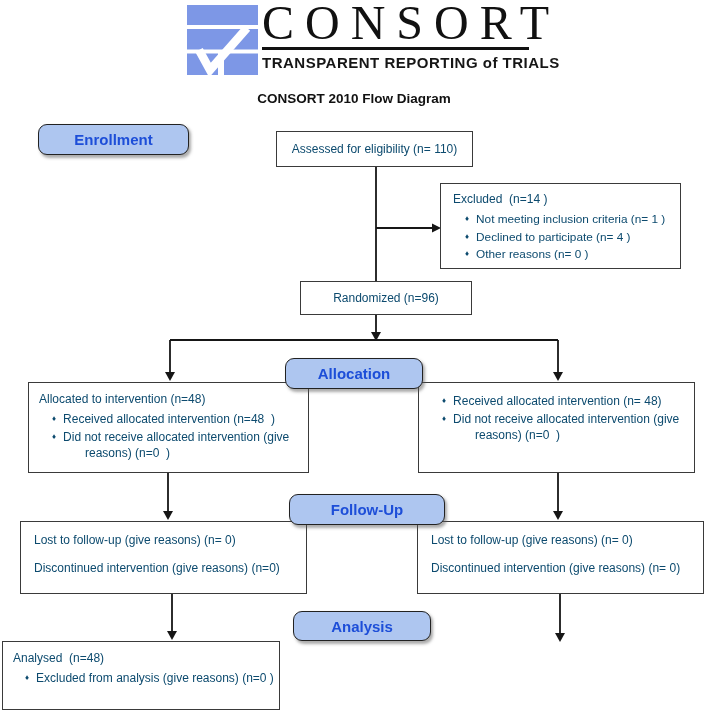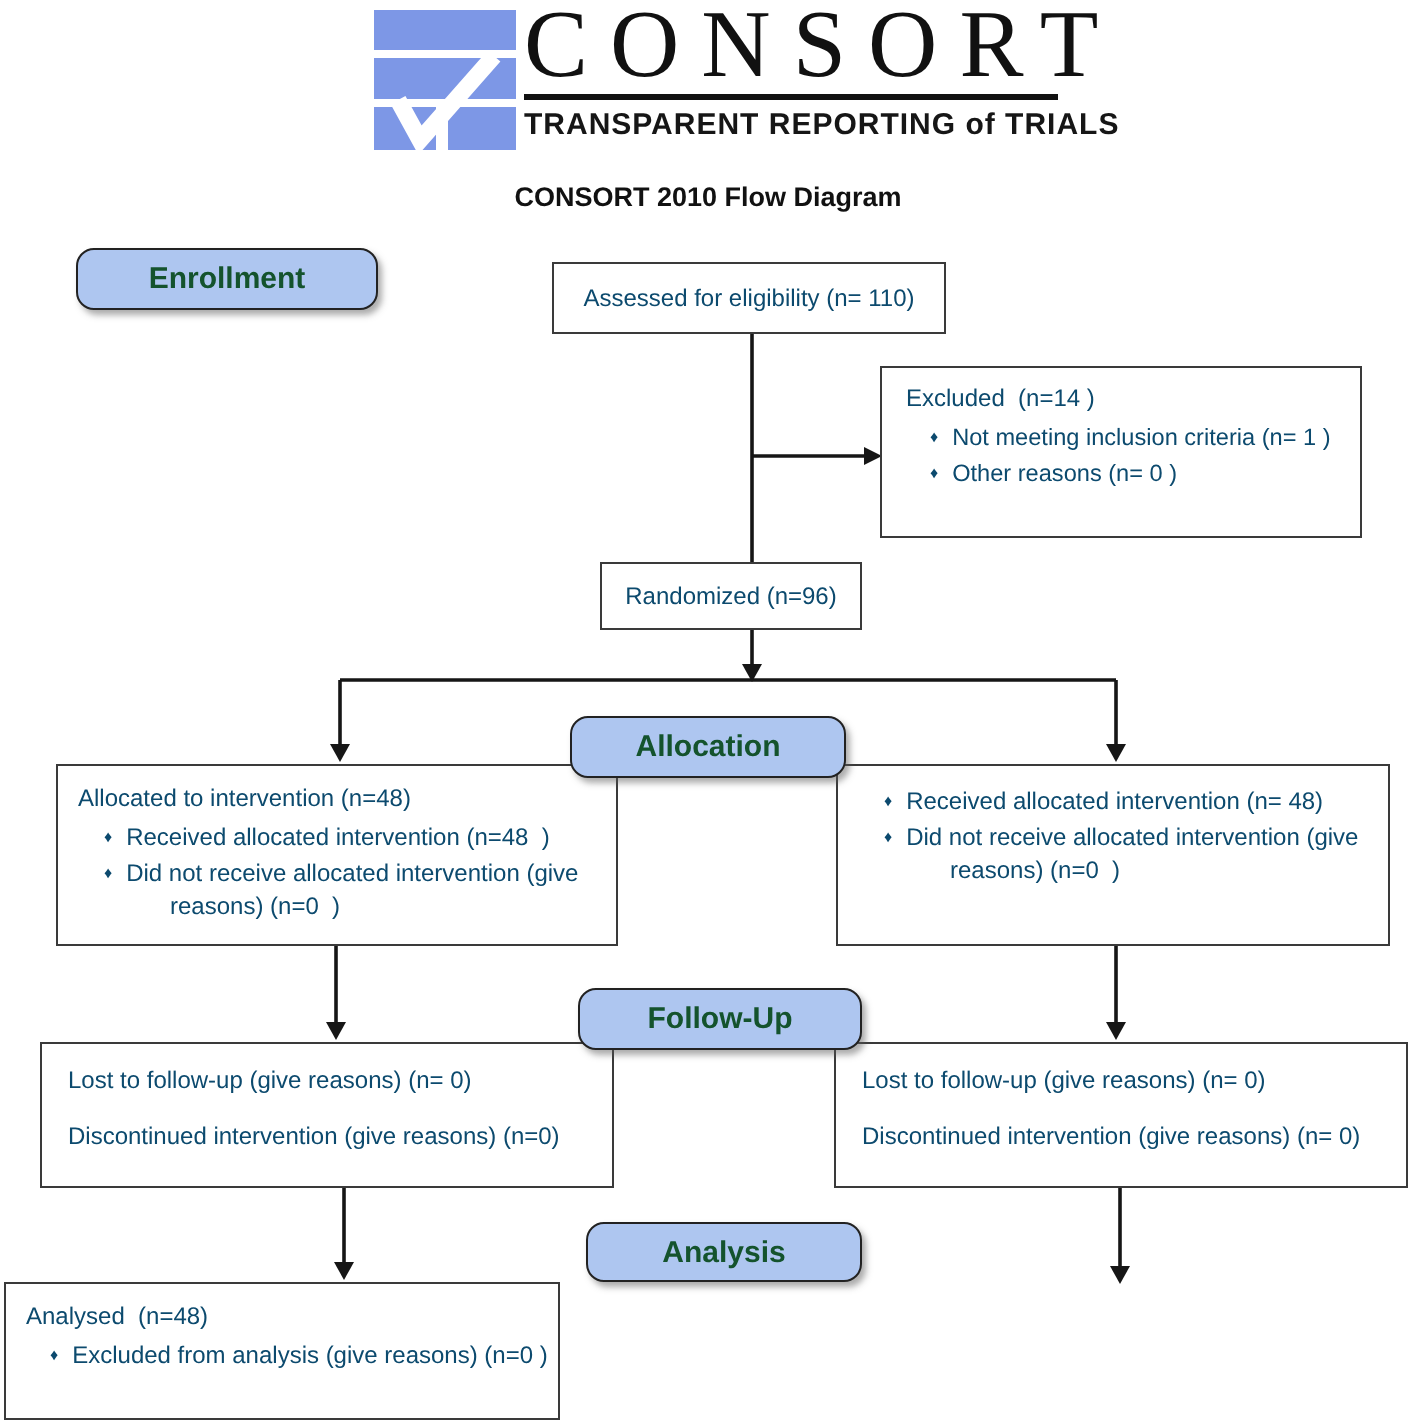--- a/index.html
+++ b/index.html
@@ -34,38 +34,38 @@
   }
   .center-text { display:flex; align-items:center; justify-content:center; text-align:center; }
   .fbox .title { margin:0 0 4px 0; }
   .bullet { position:relative; line-height:17px; }
   .bullet::before { content:"\2666"; font-size:8px; margin-right:7px; vertical-align:1.5px; }
   .hang { padding-left:46px; text-indent:-33px; }
   .nohang { padding-left:26px; text-indent:-14px; white-space:nowrap; }
   #assessed-box   { left:276px; top:131px; width:197px; height:36px; }
   #excluded-box   { left:440px; top:183px; width:241px; height:86px; padding:8px 4px 0 12px; }
   #excluded-box .bullet { white-space:nowrap; font-size:11.8px; }
-  #randomized-box { left:300px; top:281px; width:131px; height:34px; }
+  #randomized-box { left:300px; top:281px; width:172px; height:34px; }
   #alloc-left-box  { left:28px;  top:382px; width:281px; height:91px; padding:9px 4px 0 10px; }
   #alloc-right-box { left:418px; top:382px; width:277px; height:91px; padding:9px 4px 0 10px; }
   #follow-left-box  { left:20px;  top:521px; width:287px; height:73px; padding:11px 4px 0 13px; }
   #follow-right-box { left:417px; top:521px; width:287px; height:73px; padding:11px 4px 0 13px; }
   .follow-line1 { margin-bottom:14px; white-space:nowrap; }
   #analysis-left-box  { left:2px;   top:641px; width:278px; height:69px; padding:9px 4px 0 10px; }
   #analysis-right-box { left:417px; top:643px; width:287px; height:67px; padding:9px 4px 0 10px; }
   
   .pill {
     position:absolute; z-index:3; background:#aec6f0; border:1.6px solid #222;
     border-radius:9px; box-shadow:2px 2.5px 3px rgba(90,90,90,0.5);
     display:flex; align-items:center; justify-content:center;
-    font-size:15px; font-weight:bold; color:#14532d; box-sizing:border-box;
+    font-size:15px; font-weight:bold; color:#1d4ed8; box-sizing:border-box;
   }
   #enrollment-pill { left:38px;  top:124px; width:151px; height:31px; }
   #allocation-pill { left:285px; top:358px; width:138px; height:31px; }
-  #followup-pill   { left:289px; top:494px; width:142px; height:31px; }
+  #followup-pill   { left:289px; top:494px; width:156px; height:31px; }
   #analysis-pill   { left:293px; top:611px; width:138px; height:30px; }
 </style>
 </head>
 <body>
 
 <div class="page">
 
   <svg class="logo-icon" viewBox="0 0 71 70">
     <rect x="0" y="0" width="71" height="20" fill="#7d97e6"></rect>
     <rect x="0" y="24" width="71" height="20.5" fill="#7d97e6"></rect>
@@ -108,20 +108,21 @@
   <div class="pill" id="followup-pill">Follow-Up</div>
   <div class="pill" id="analysis-pill">Analysis</div>
 
   <div class="fbox center-text" id="assessed-box">
     <span>Assessed for eligibility (n= 110)</span>
   </div>
 
   <div class="fbox" id="excluded-box">
     <div class="title">Excluded &nbsp;(n=14 )</div>
     <div class="bullet nohang">Not meeting inclusion criteria (n= 1 )</div>
+    <div class="bullet nohang">Declined to participate (n= 4 )</div>
     <div class="bullet nohang">Other reasons (n= 0 )</div>
   </div>
 
   <div class="fbox center-text" id="randomized-box">
     <span>Randomized (n=96)</span>
   </div>
 
   <div class="fbox" id="alloc-left-box">
     <div class="title">Allocated to intervention (n=48)</div>
     <div class="bullet hang">Received allocated intervention (n=48 &nbsp;)</div>

